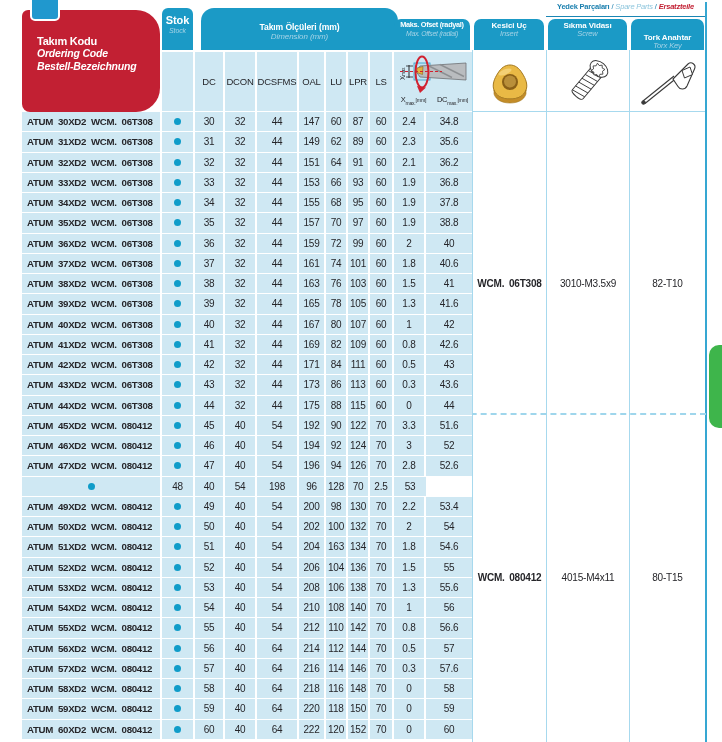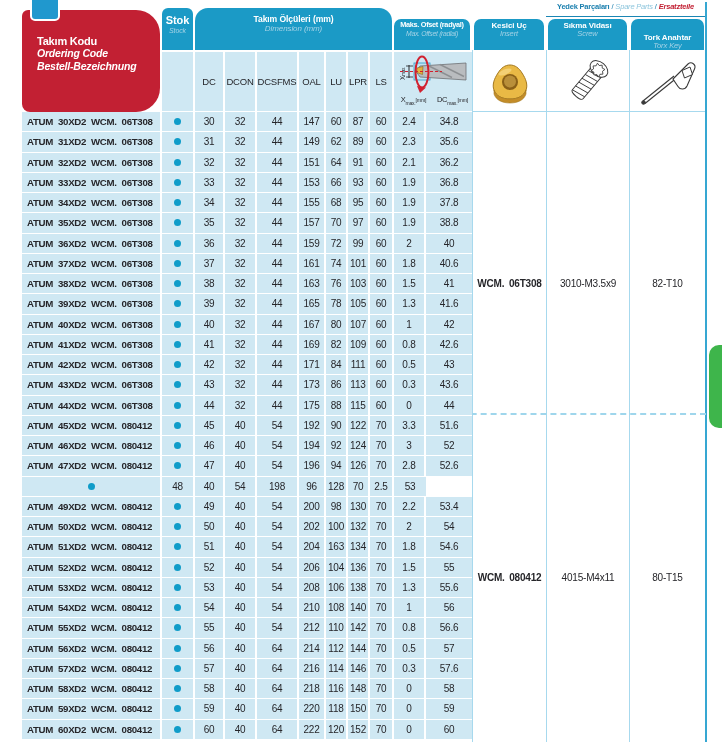--- a/index.html
+++ b/index.html
@@ -19,21 +19,21 @@
 
   
   .band{position:absolute;background:#1b9ac6;color:#fff;text-align:center;
         border-radius:7px 7px 0 0;box-sizing:border-box;padding-top:3px;line-height:1.22;}
   .band .tr-line{font-weight:bold;font-size:8px;letter-spacing:-0.1px;}
   .band .en-line{color:#a5d3e6;font-style:italic;font-size:7.5px;letter-spacing:-0.1px;}
   .band .de-line{font-weight:bold;font-style:italic;font-size:7.5px;letter-spacing:-0.1px;margin-top:44px;}
   .band-stock{left:162px;top:8px;width:31px;height:42px;border-radius:6px 6px 0 0;padding-top:6px;}
   .band-stock .tr-line,.band-stock .de-line{font-size:11px;}
   .band-stock .en-line{font-size:7px;}
-  .band-dims{left:195px;top:8px;width:197px;height:42px;border-radius:13px 13px 0 0;padding-top:6px;}
+  .band-dims{left:201px;top:8px;width:197px;height:42px;border-radius:13px 13px 0 0;padding-top:14px;}
   .band-dims .tr-line{font-size:8.6px;}
   .band-dims .en-line{font-size:8px;}
   .band-dims .de-line{font-size:8px;}
   .band-offset{left:394px;top:19px;width:76px;height:31px;padding-top:2px;line-height:1.18;}
   .band-offset .tr-line{font-size:7.3px;letter-spacing:-0.3px;}
   .band-offset .en-line{font-size:6.8px;letter-spacing:-0.3px;}
   .band-offset .de-line{font-size:6.8px;letter-spacing:-0.3px;}
   .band-insert{left:474px;top:19px;width:70px;height:31px;padding-top:2px;line-height:1.18;}
   .band-insert .de-line{font-size:6.6px;letter-spacing:-0.3px;}
   .band-screw{left:548px;top:19px;width:79px;height:31px;padding-top:2px;line-height:1.18;}

